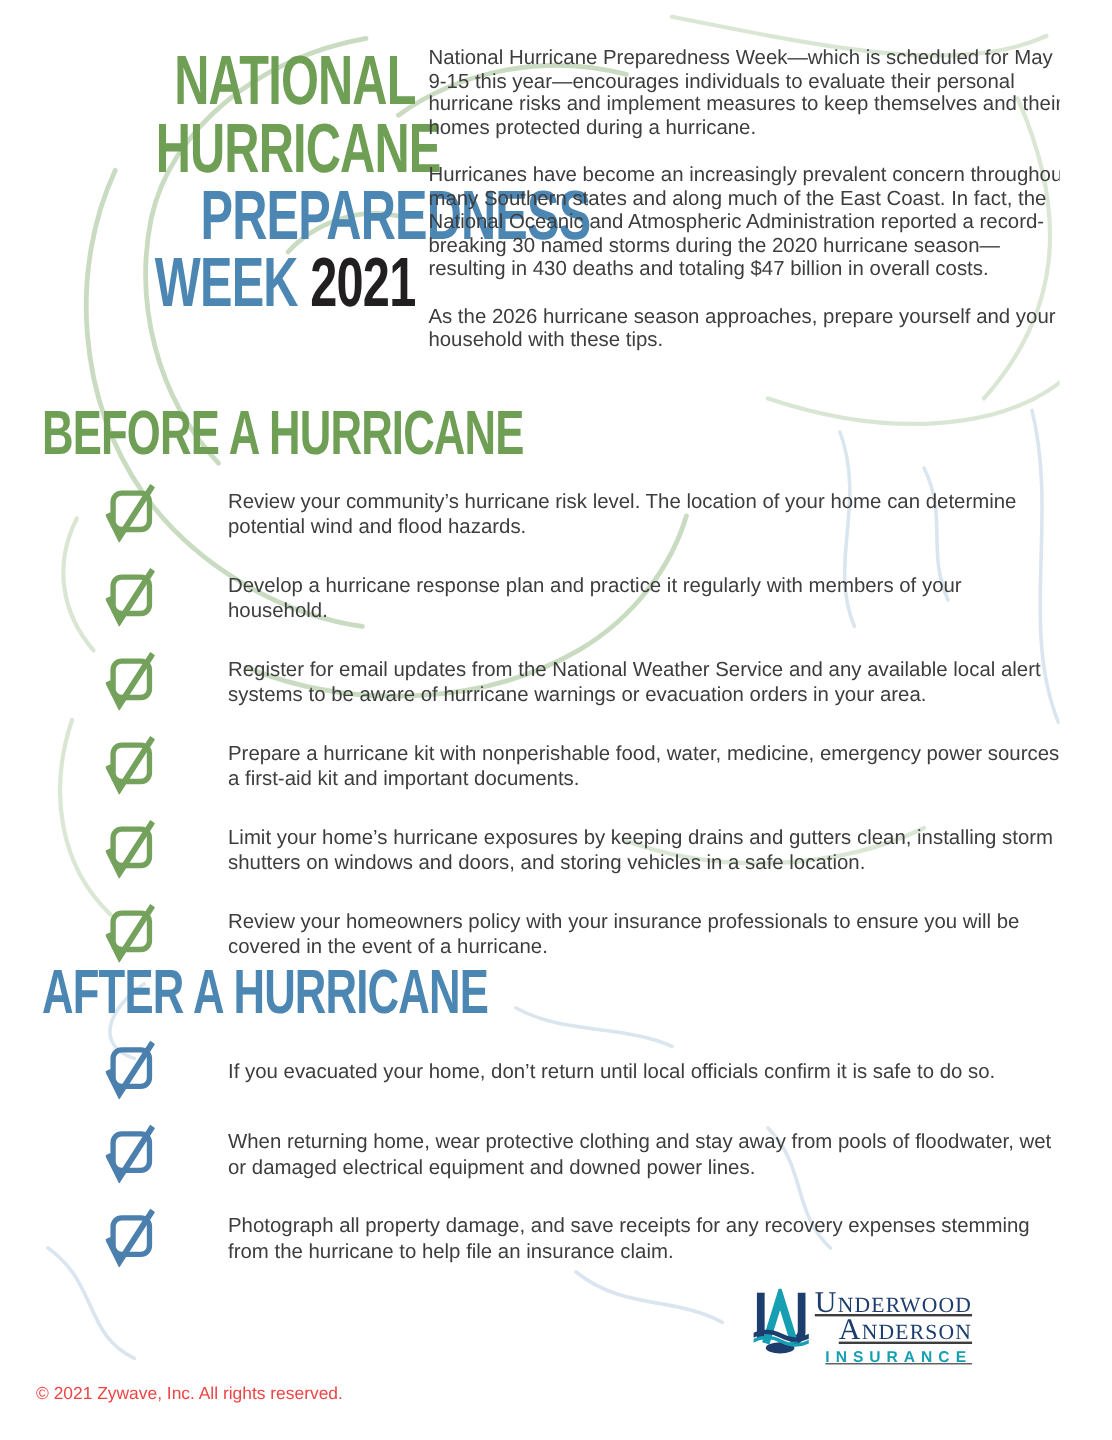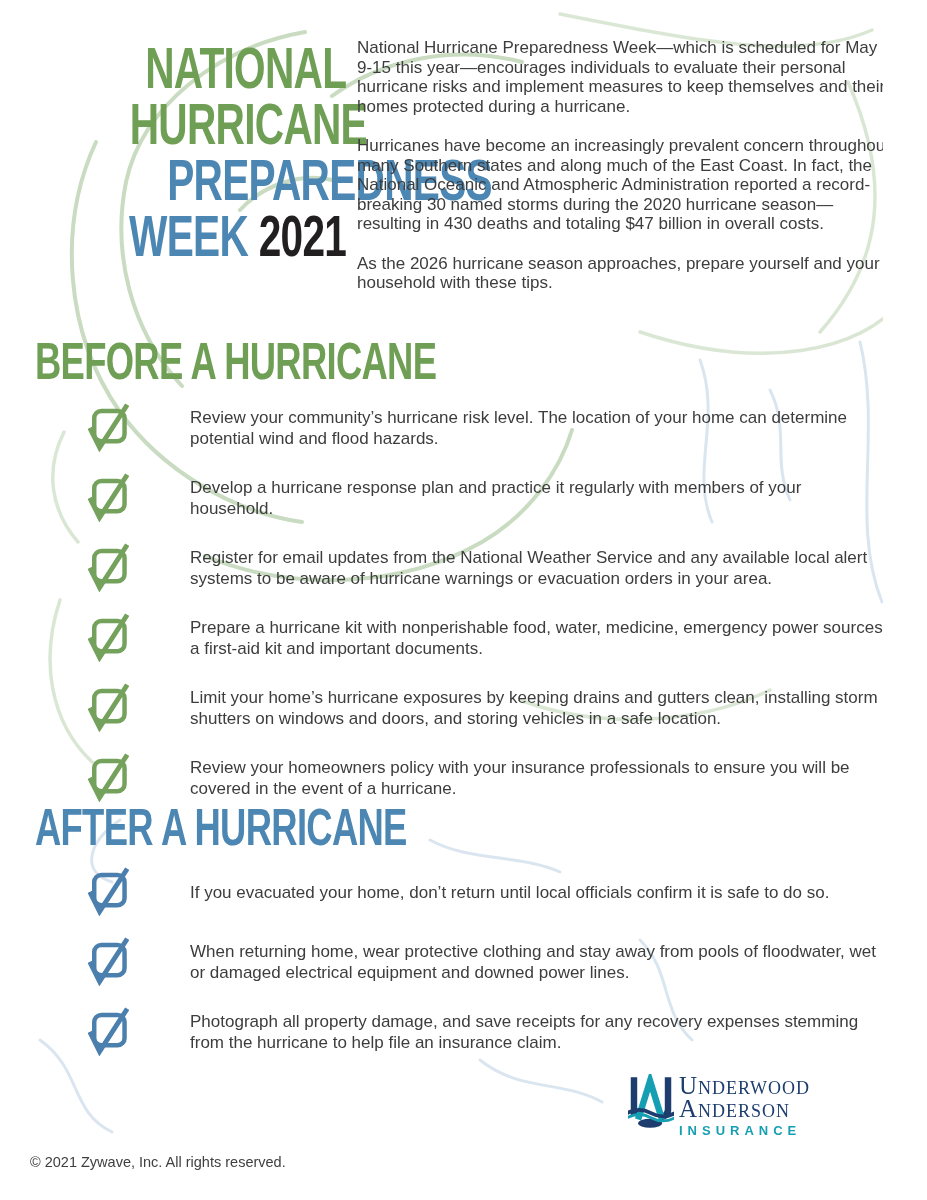--- a/index.html
+++ b/index.html
@@ -40,26 +40,26 @@
   .check-icon{width:41px;height:50px;flex:0 0 41px;margin-top:-2px;}
   .check-icon .box{fill:none;stroke-width:5;}
   .check-icon .tick{fill:none;stroke-width:5.5;}
   .g .box,.g .tick{stroke:#74A25C;}
   .b .box,.b .tick{stroke:#4B7FAD;}
   .check-text{margin:0 0 0 17px;width:742px;font-size:17px;line-height:21px;color:#3d3d3d;}
 
   
   .logo{left:628px;top:1074px;display:flex;align-items:flex-start;}
   .logo-mark{width:46px;height:58px;margin-right:5px;}
-  .logo-text{text-align:left;}
+  .logo-text{text-align:right;text-decoration:underline;}
   .logo-name{font-family:"Liberation Serif",serif;font-variant:small-caps;color:#1D3D6E;font-size:25px;line-height:23px;letter-spacing:1px;}
   .logo-sub{color:#169FB2;font-weight:bold;font-size:13px;letter-spacing:5px;margin-top:3px;}
 
   
-  .copyright{left:30px;top:1154px;font-size:14.5px;color:#404040;}
+  .copyright{left:30px;top:1154px;font-size:14.5px;color:#ef4444;}
 </style>
 </head>
 <body>
 
 <div class="page">
 
   <svg class="bg-art" width="927" height="1200" viewBox="0 0 927 1200">
     <g fill="none" stroke-linecap="round">
 
       <g stroke="#9DBE8E" stroke-width="4" opacity="0.55">

